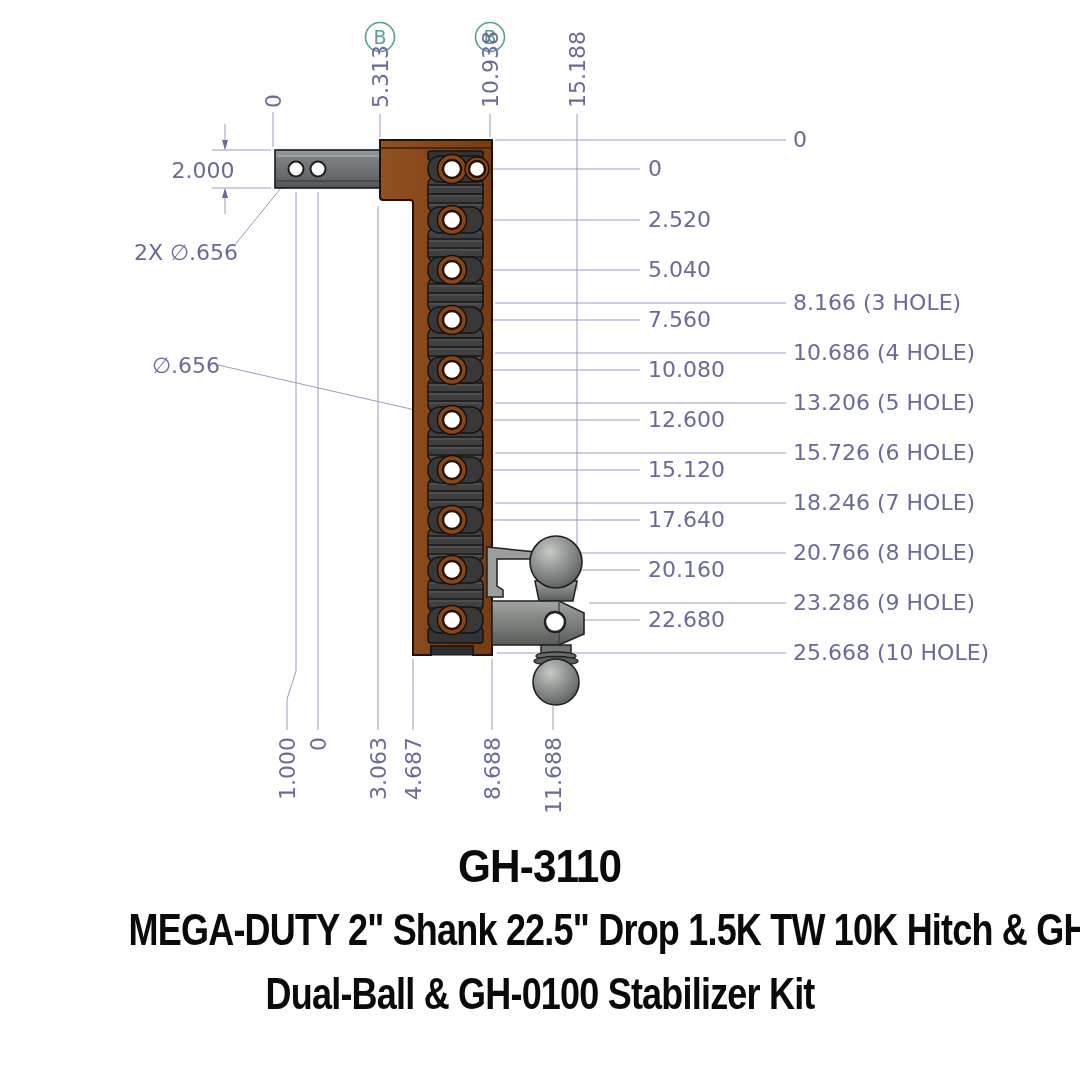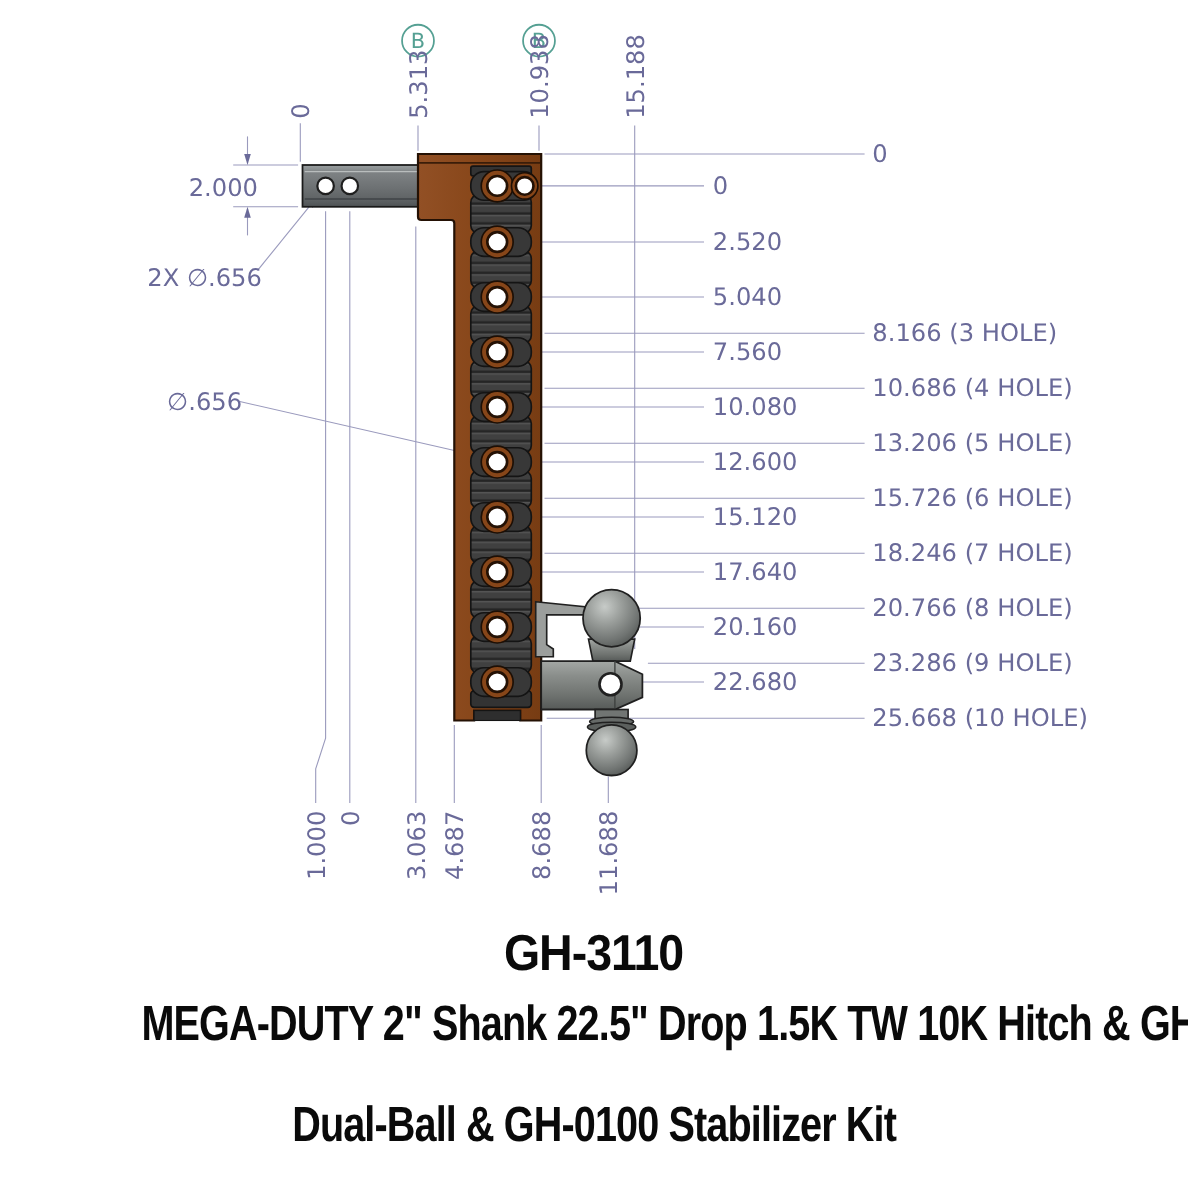--- a/index.html
+++ b/index.html
@@ -8,21 +8,21 @@
   svg{position:absolute;top:0;left:0;}
   .dimtxt{font-family:"DejaVu Sans",sans-serif;font-size:22px;fill:#6a6a99;}
   .datumtxt{font-family:"DejaVu Sans",sans-serif;font-size:19px;fill:#55a093;}
   .title-line{position:absolute;left:0;right:0;text-align:center;line-height:1;color:#0a0a0a;
               font-family:"Liberation Sans",sans-serif;font-weight:bold;white-space:nowrap;}
   .title-line > span{display:inline-block;transform-origin:50% 50%;}
   .t1{top:843px;font-size:46px;}
   .t1 > span{transform:scaleX(0.92);letter-spacing:-1px;}
   .t2{top:907px;font-size:45px;}
   .t2 > span{transform:scaleX(0.80);letter-spacing:-1px;}
-  .t3{top:999px;font-size:45px;}
+  .t3{top:971px;font-size:45px;}
   .t3 > span{transform:scaleX(0.80);letter-spacing:-1px;}
 </style>
 </head>
 <body>
 
 <div class="page">
 <svg width="1080" height="1080" viewBox="0 0 1080 1080">
   <defs>
     <linearGradient id="gShank" x1="0" y1="0" x2="0" y2="1">
       <stop offset="0" stop-color="#9aa0a1"></stop>

